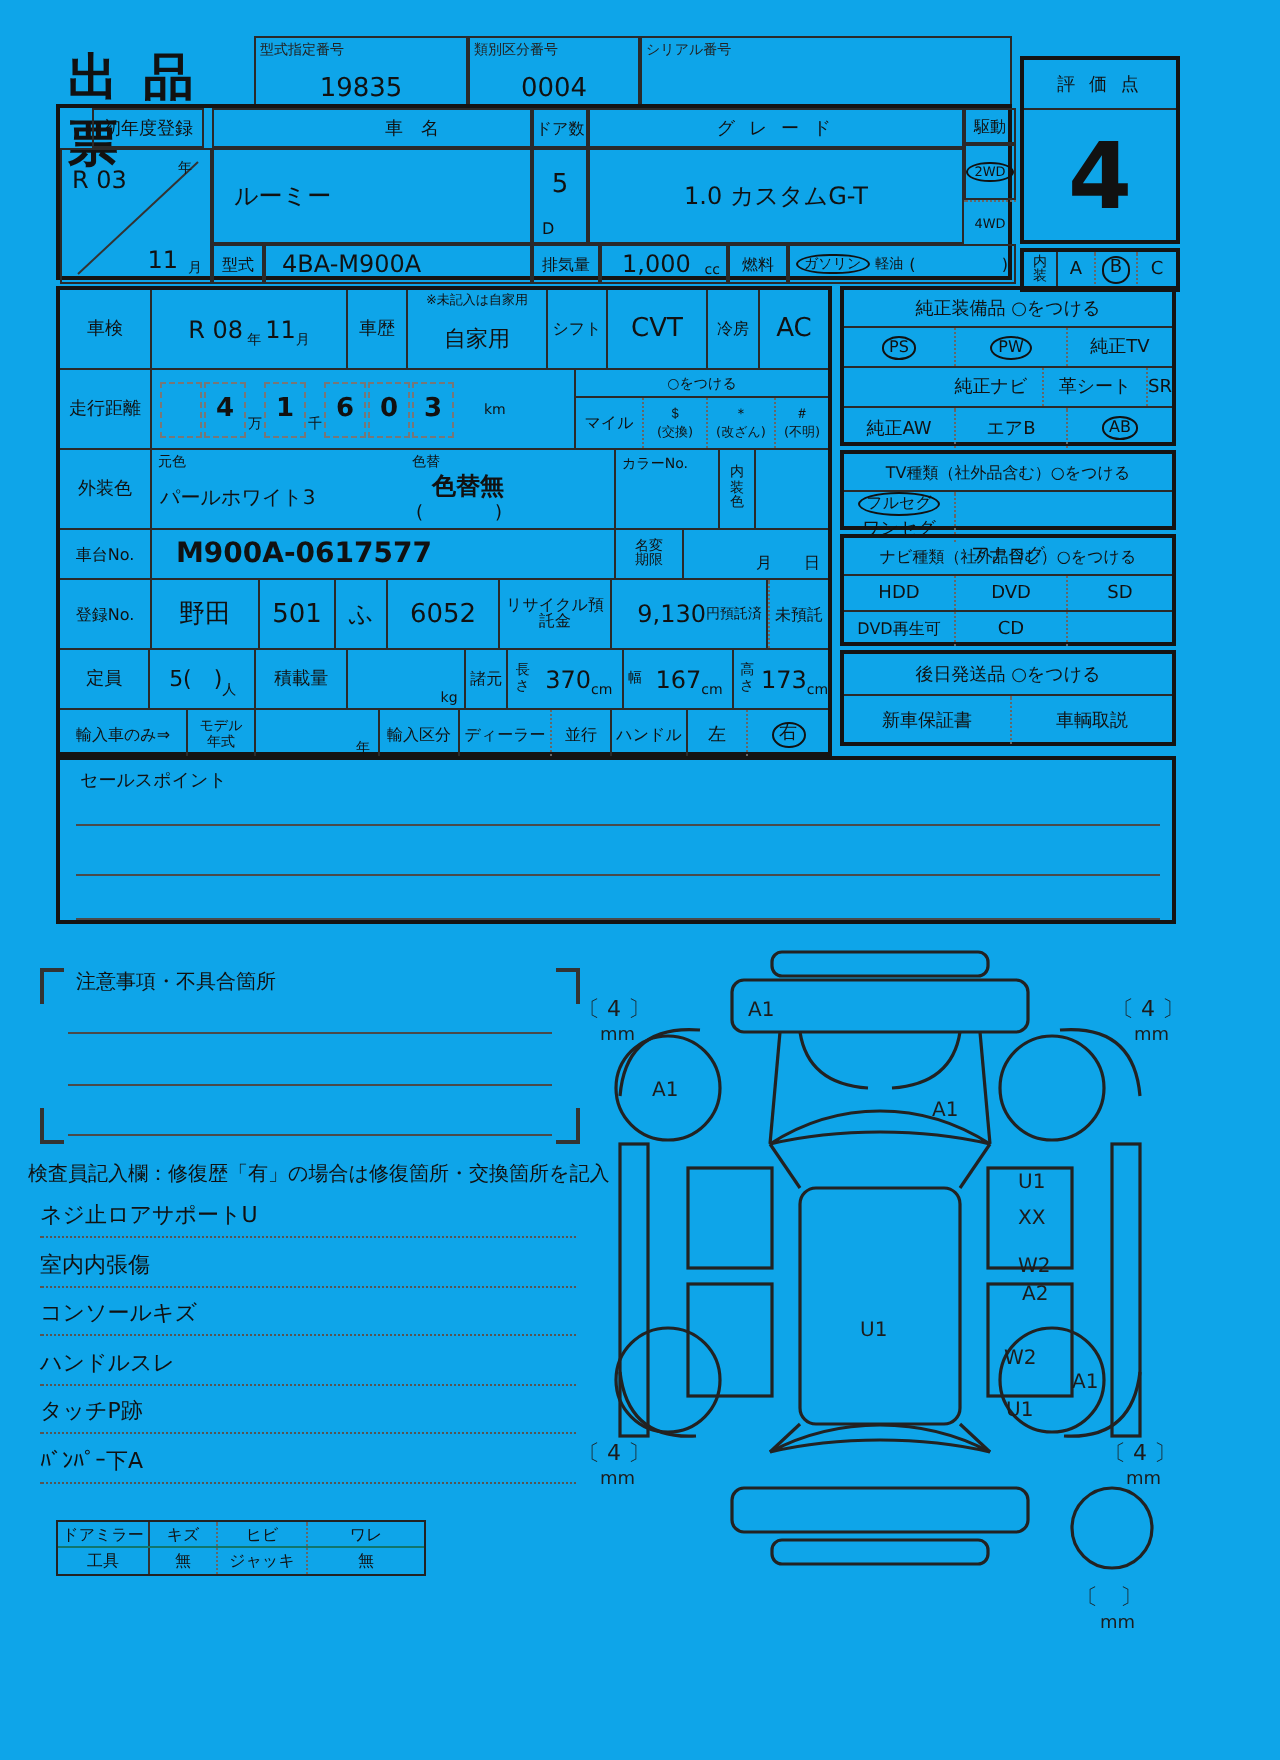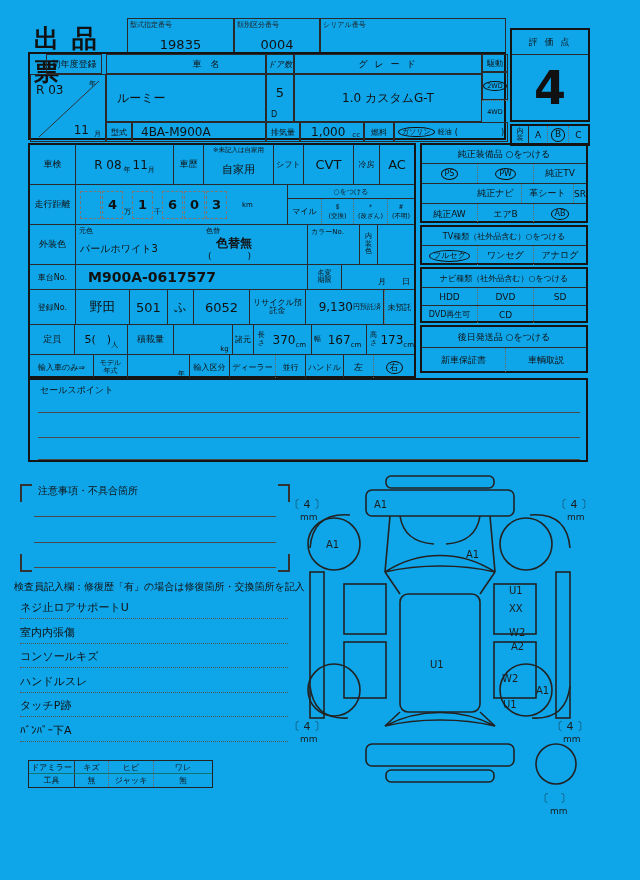--- a/index.html
+++ b/index.html
@@ -56,21 +56,21 @@
     <div class="cell dot fs9" style="width:19px;">A</div>
     <div class="cell dot fs9" style="width:21px;">
         <span class="circ fs9">B</span>
       </div>
     <div class="cell fs9" style="flex:1;">C</div>
   </div>
 
   <div class="a bd" style="left:28px;top:52px;width:478px;height:88px;">
     <div class="a c1 fc fs9" style="left:16px;top:0;width:56px;height:20px;">初年度登録</div>
     <div class="a c1 fc fs9" style="left:76px;top:0;width:160px;height:20px;padding-left:40px;">車　名</div>
-    <div class="a c1 fc fs8" style="left:236px;top:0;width:28px;height:20px;font-style:italic;">ドア数</div>
+    <div class="a c1 fc fs8" style="left:236px;top:0;width:28px;height:20px;">ドア数</div>
     <div class="a c1 fc fs9" style="left:264px;top:0;width:188px;height:20px;letter-spacing:2px;">グ レ ー ド</div>
     <div class="a c1 fc fs8" style="left:452px;top:0;width:26px;height:18px;">駆動</div>
 
     <div class="a c1" style="left:0;top:20px;width:76px;height:68px;">
       <svg class="a" style="left:0;top:0;" width="74" height="66">
           <line x1="8" y1="62" x2="68" y2="6" stroke="#333" stroke-width="1"></line>
         </svg>
       <span class="a fs12" style="left:5px;top:8px;">R 03</span>
       <span class="a fs7" style="left:58px;top:4px;">年</span>
       <span class="a fs12" style="right:16px;bottom:4px;">11</span>
@@ -273,21 +273,21 @@
       <div class="cell dot fs9" style="width:56px;">純正AW</div>
       <div class="cell dot fs9" style="width:56px;">エアB</div>
       <div class="cell" style="flex:1;">
           <span class="circ fs8">AB</span>
         </div>
     </div>
   </div>
 
   <div class="a bd" style="left:420px;top:225px;width:168px;height:40px;">
     <div class="fc fs8 bb" style="height:18px;">TV種類（社外品含む）○をつける</div>
-    <div class="row" style="height:19px;">
+    <div class="row" style="height:19px;flex-direction:column;">
       <div class="cell dot" style="width:56px;">
           <span class="circ fs8">フルセグ</span>
         </div>
       <div class="cell dot fs9" style="width:56px;">ワンセグ</div>
       <div class="cell fs9" style="flex:1;">アナログ</div>
     </div>
   </div>
 
   <div class="a bd" style="left:420px;top:267px;width:168px;height:56px;">
     <div class="fc fs8 bb" style="height:18px;">ナビ種類（社外品含む）○をつける</div>

